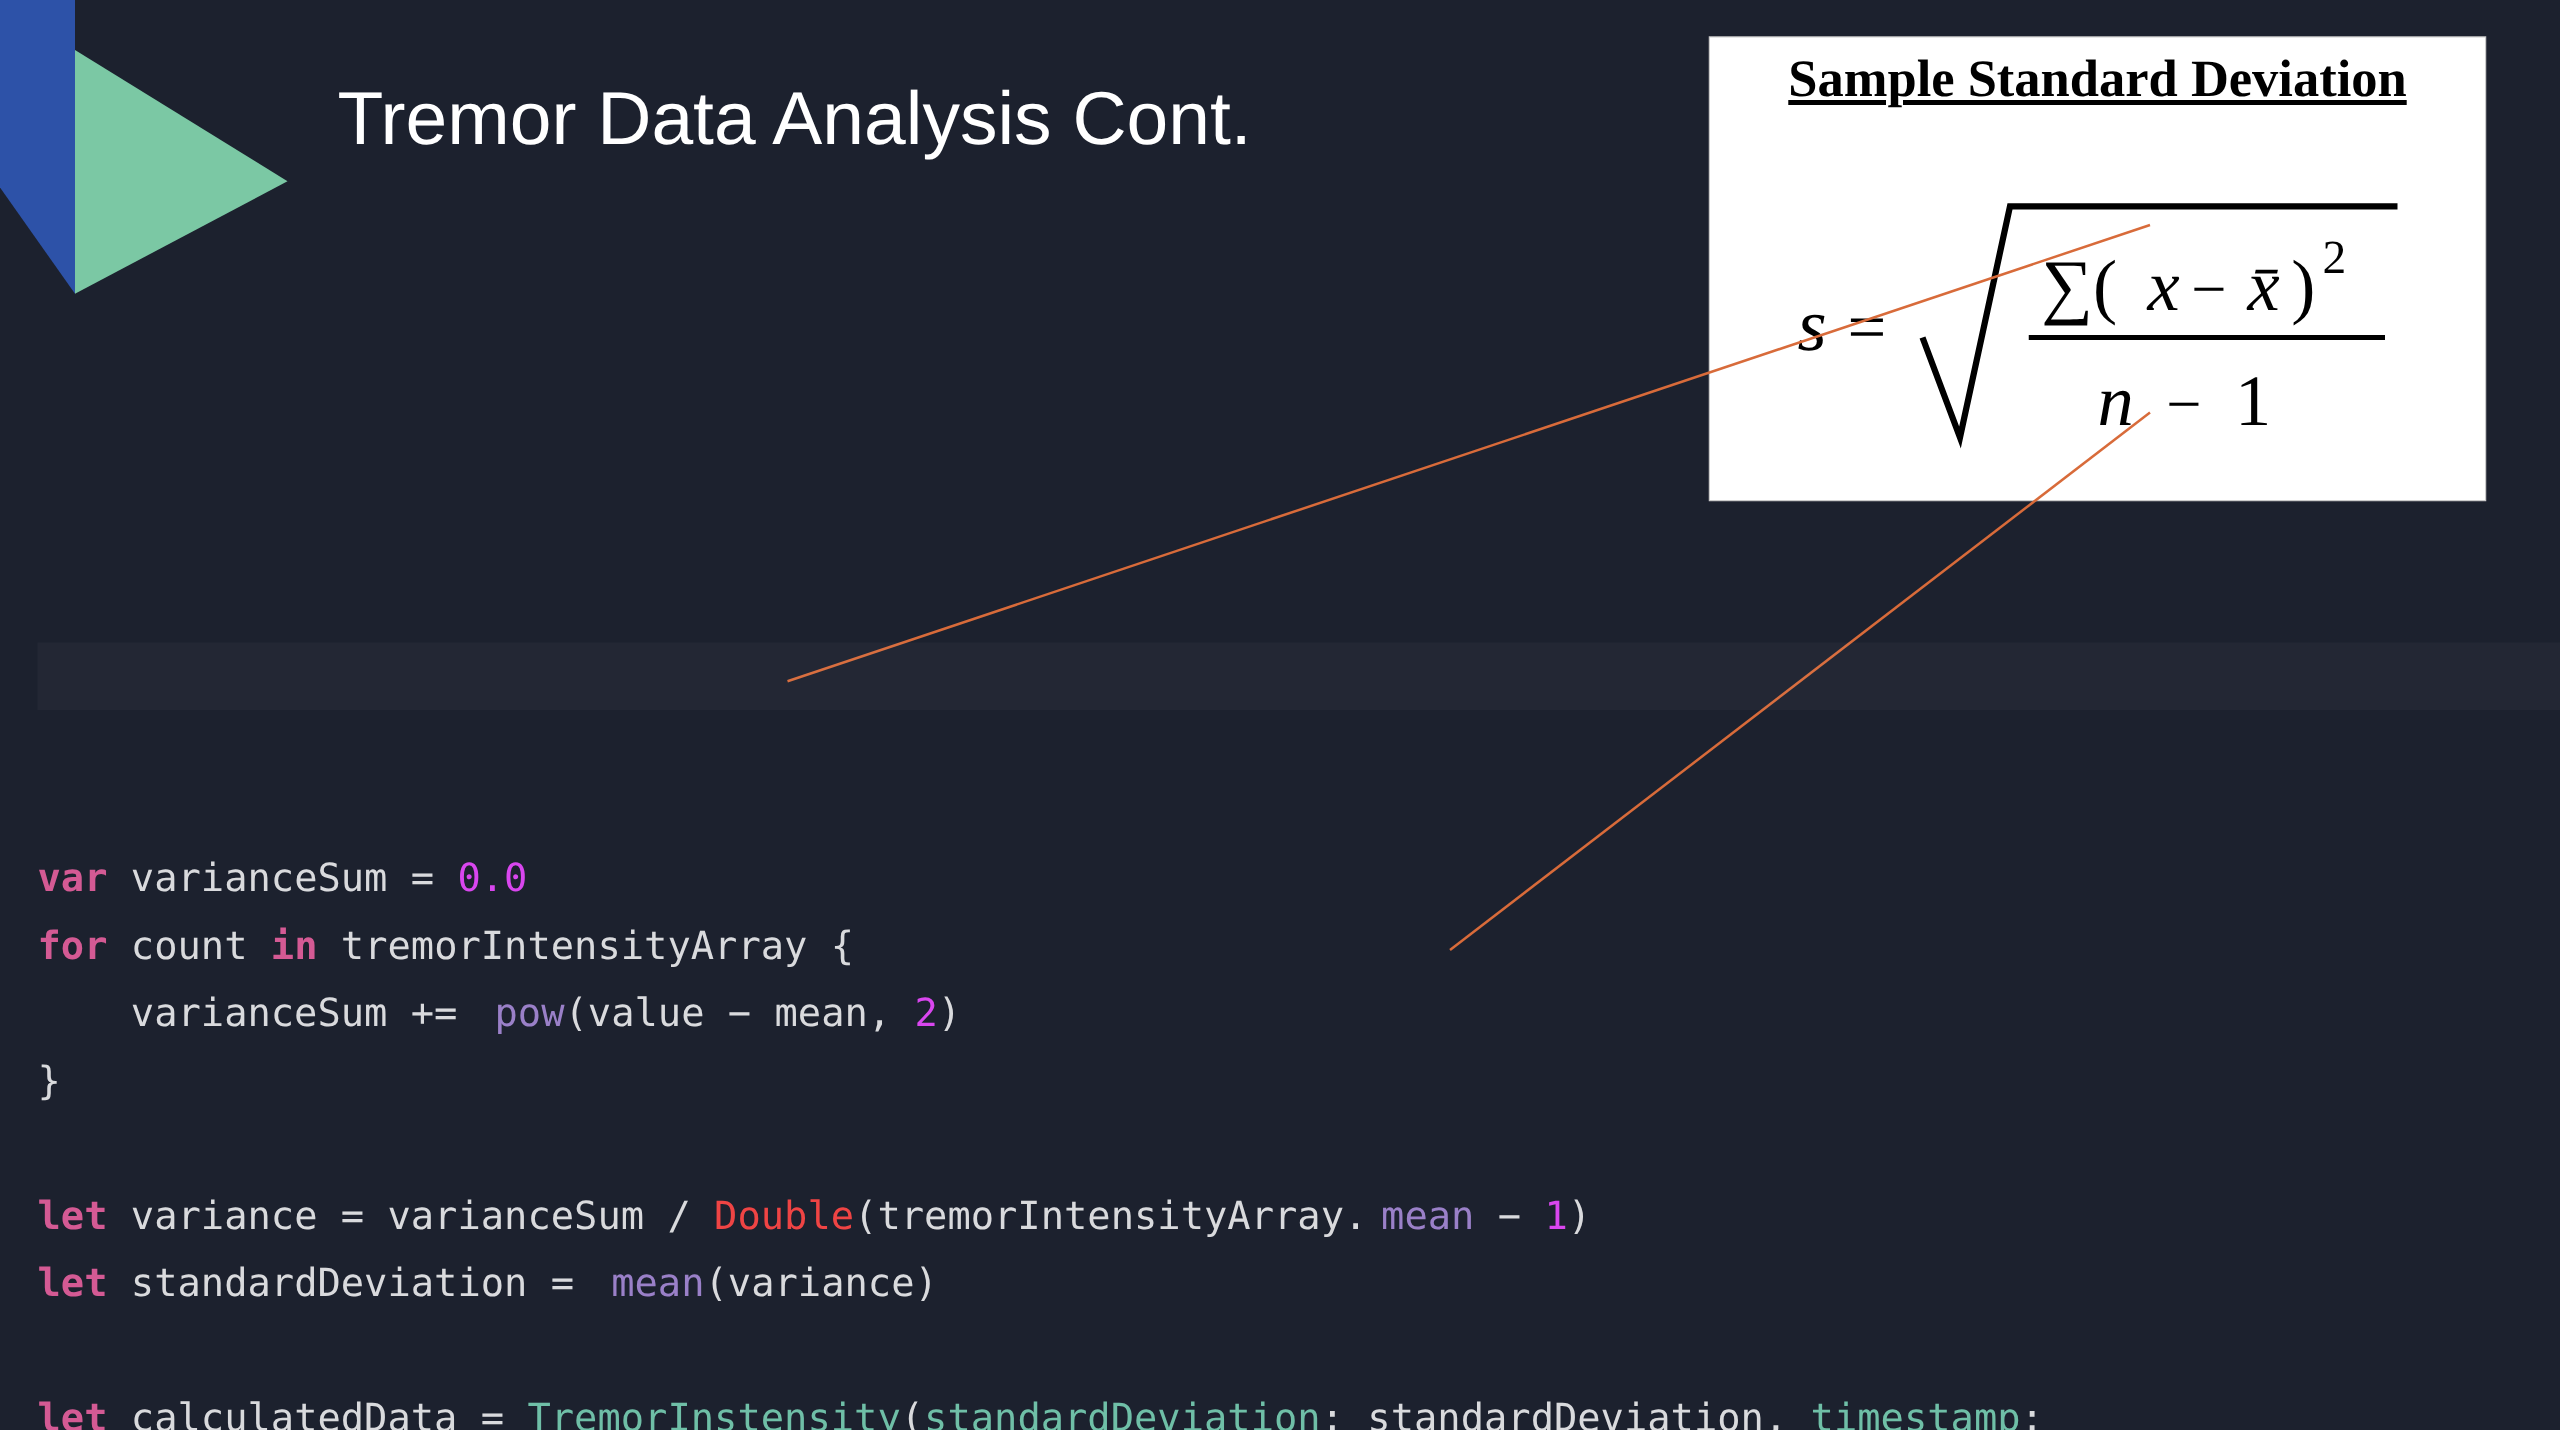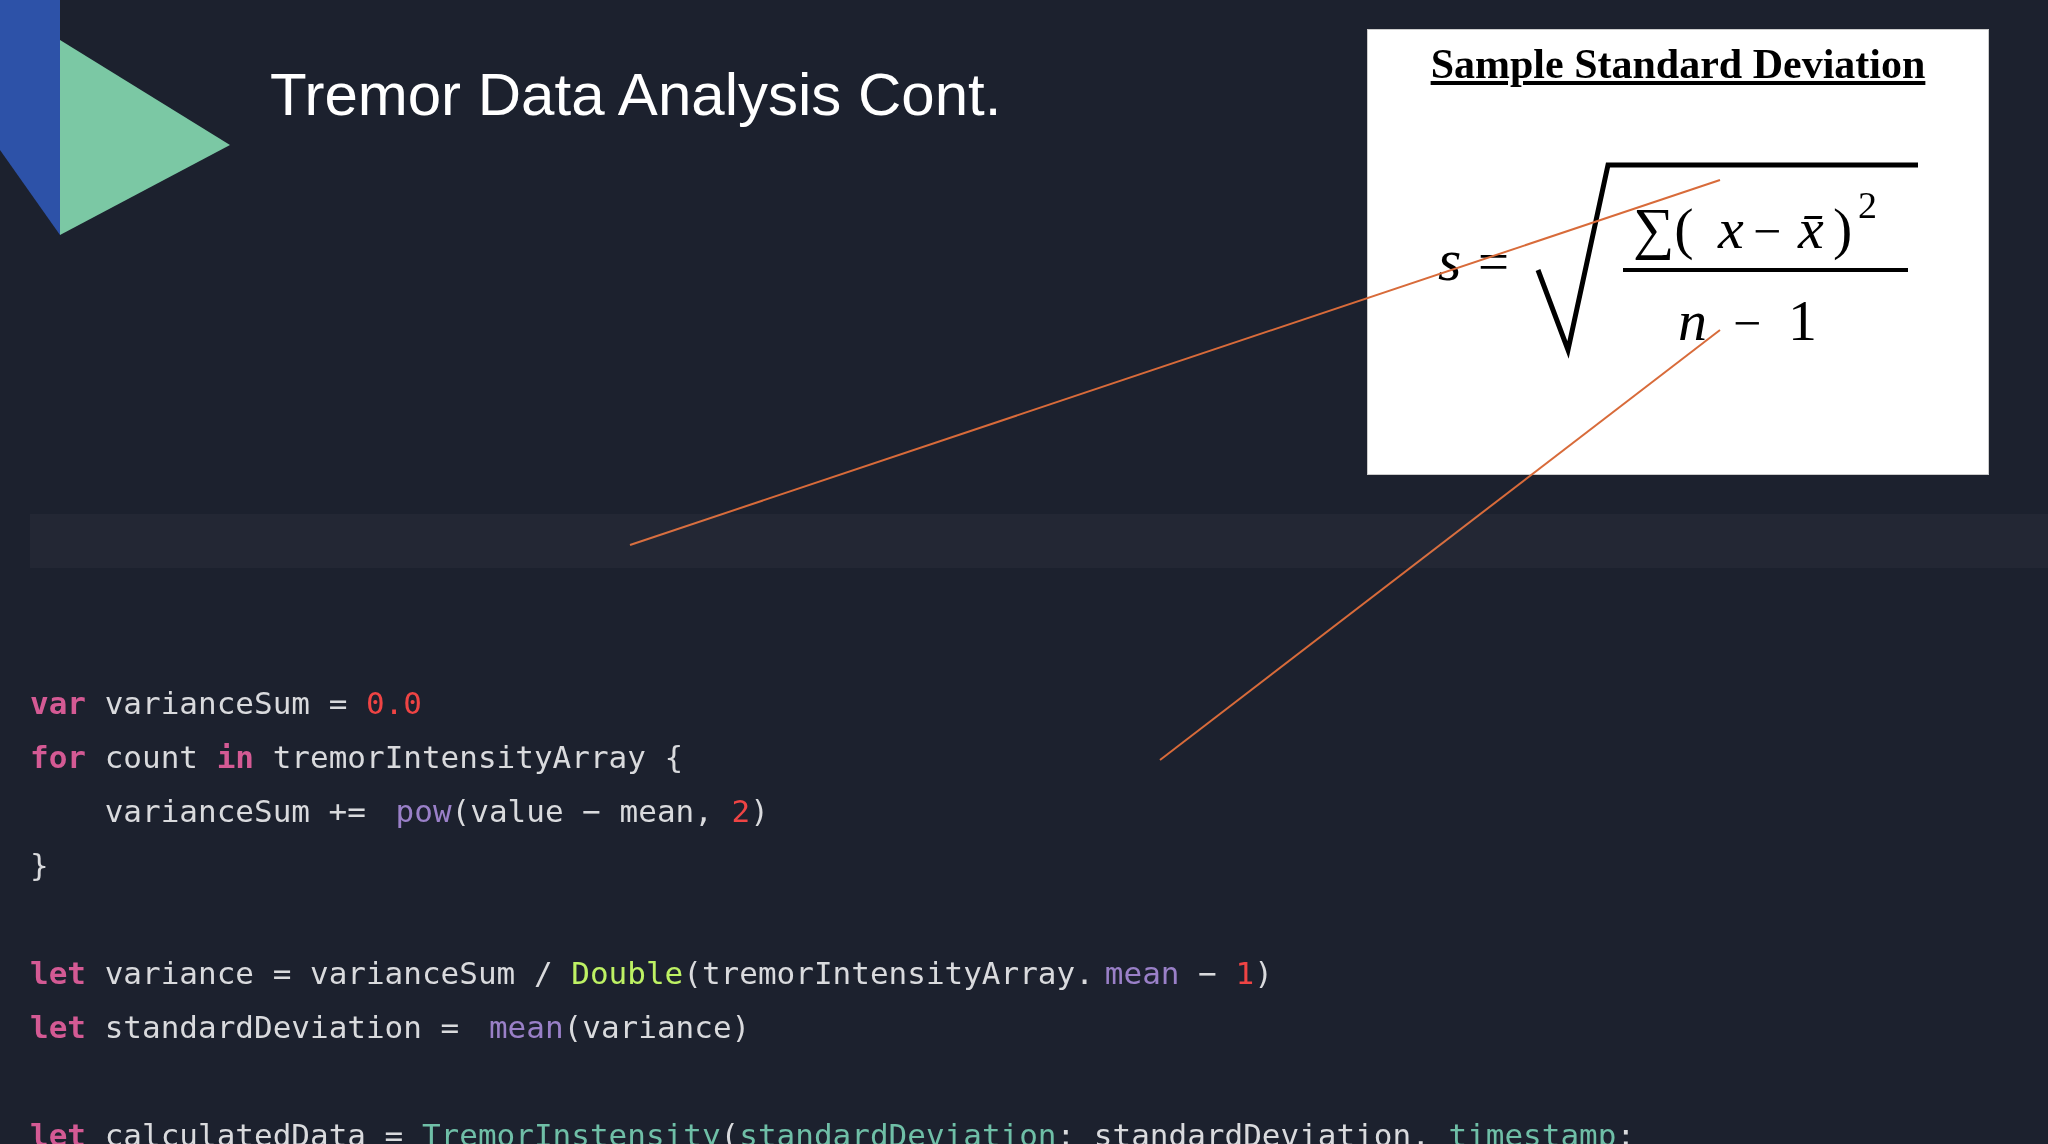--- a/index.html
+++ b/index.html
@@ -2,32 +2,32 @@
 <html><head>
 <meta charset="utf-8">
 <style>
   html,body{margin:0;padding:0;width:2048px;height:1144px;overflow:hidden;font-family:Arial,Helvetica,sans-serif;}
   .slide{position:relative;width:2048px;height:1144px;background:#1c212e;}
   
   .accent{position:absolute;left:0;top:0;width:260px;height:280px;pointer-events:none;}
   
   .title{position:absolute;left:270px;top:60px;color:#ffffff;font-size:60px;font-weight:400;}
   
-  .formula-card{position:absolute;right:60px;top:30px;width:620px;height:444px;background:#ffffff;box-shadow:0 0 0 1px #ccc;margin-left:21px;}
+  .formula-card{position:absolute;right:60px;top:30px;width:620px;height:370px;background:#ffffff;box-shadow:0 0 0 1px #ccc;margin-left:21px;}
   .formula-title{position:absolute;left:0;right:0;top:10px;text-align:center;font-family:"Times New Roman",serif;font-weight:700;font-size:42px;text-decoration:underline;color:#000;}
   .formula-body{position:absolute;left:0;right:0;top:110px;display:flex;justify-content:center;}
   .formula-svg{width:520px;height:230px;}
   
   .code-block{position:absolute;left:30px;top:460px;right:0;font-family:"SF Mono","Menlo","Consolas",monospace;font-size:31px;line-height:54px;color:#d9dadd;white-space:pre;}
   .code-block .hl-row{position:absolute;left:0;right:0;top:54px;height:54px;background:rgba(255,255,255,0.03);}
   .code-text{position:relative;}
   .kw{color:#d45a94;font-weight:600;margin-top:16px;}
-  .num{color:#ef4444;}
+  .num{color:#d946ef;}
   .func{color:#9a80c8;margin-left:11px;}
-  .type{color:#bef264;}
+  .type{color:#ef4444;}
   .teal{color:#6fbfa7;}
   
   .annot{position:absolute;left:0;top:0;width:2048px;height:1144px;pointer-events:none;}
 </style>
 </head>
 <body>
 
 <div class="slide">
 
   <svg class="accent" viewBox="0 0 260 280">

